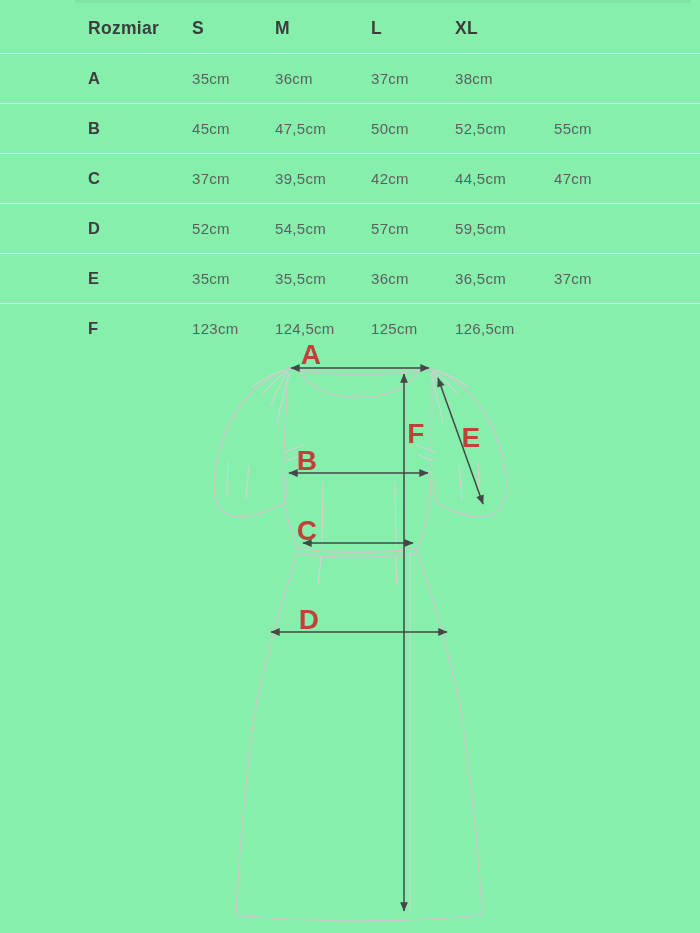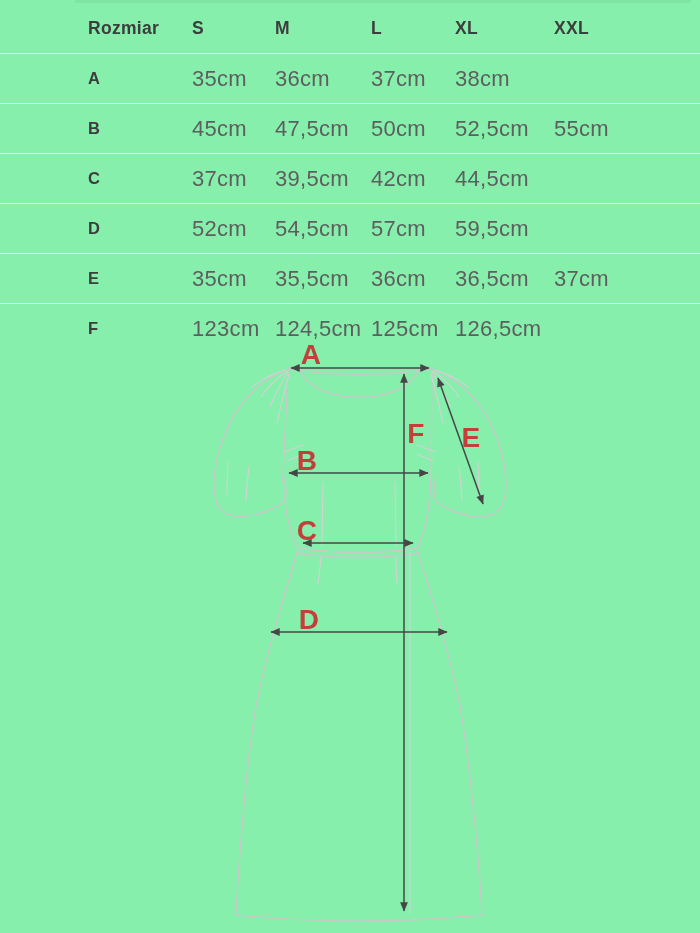--- a/index.html
+++ b/index.html
@@ -20,21 +20,21 @@
   .t-row {
     display:grid;
     grid-template-columns:104px 83px 96px 84px 99px 1fr;
     padding-left:88px;
     align-items:center;
     height:49px;
     border-bottom:1px solid #f2f1f1;
   }
   .t-row.head { height:50px; border-bottom:1px solid #edecec; }
   .t-row:last-child { border-bottom:none; }
-  .cell { font-size:22px; color:#5e5e5e; letter-spacing:0.3px; }
+  .cell { font-size:15px; color:#5e5e5e; letter-spacing:0.3px; }
   .cell.lab { font-weight:bold; color:#3d3d3d; font-size:16.5px; }
   .head .cell { font-weight:bold; color:#3d3d3d; font-size:17.5px; }
 
   
   .diagram { position:absolute; top:0; left:0; }
   .outline { stroke:#c9c9c9; stroke-width:1.4; fill:none; stroke-linecap:round; }
   .detail  { stroke:#d2d2d2; stroke-width:1.1; fill:none; stroke-linecap:round; }
   .arrow   { stroke:#464646; stroke-width:1.5; fill:none; }
   .letter  {
     fill:#c23f3a;
@@ -49,21 +49,20 @@
 <div class="screen">
   <div class="top-edge"></div>
 
   <div class="size-table">
     <div class="t-row head">
       <div class="cell">Rozmiar</div>
       <div class="cell">S</div>
       <div class="cell">M</div>
       <div class="cell">L</div>
       <div class="cell">XL</div>
-      <div class="cell">XXL</div>
     </div>
 
     <div class="t-row">
       <div class="cell lab">A</div>
       <div class="cell">35cm</div>
       <div class="cell">36cm</div>
       <div class="cell">37cm</div>
       <div class="cell">38cm</div>
     </div>
 
@@ -75,20 +74,21 @@
       <div class="cell">52,5cm</div>
       <div class="cell">55cm</div>
     </div>
 
     <div class="t-row">
       <div class="cell lab">C</div>
       <div class="cell">37cm</div>
       <div class="cell">39,5cm</div>
       <div class="cell">42cm</div>
       <div class="cell">44,5cm</div>
+      <div class="cell">47cm</div>
     </div>
 
     <div class="t-row">
       <div class="cell lab">D</div>
       <div class="cell">52cm</div>
       <div class="cell">54,5cm</div>
       <div class="cell">57cm</div>
       <div class="cell">59,5cm</div>
     </div>
 

